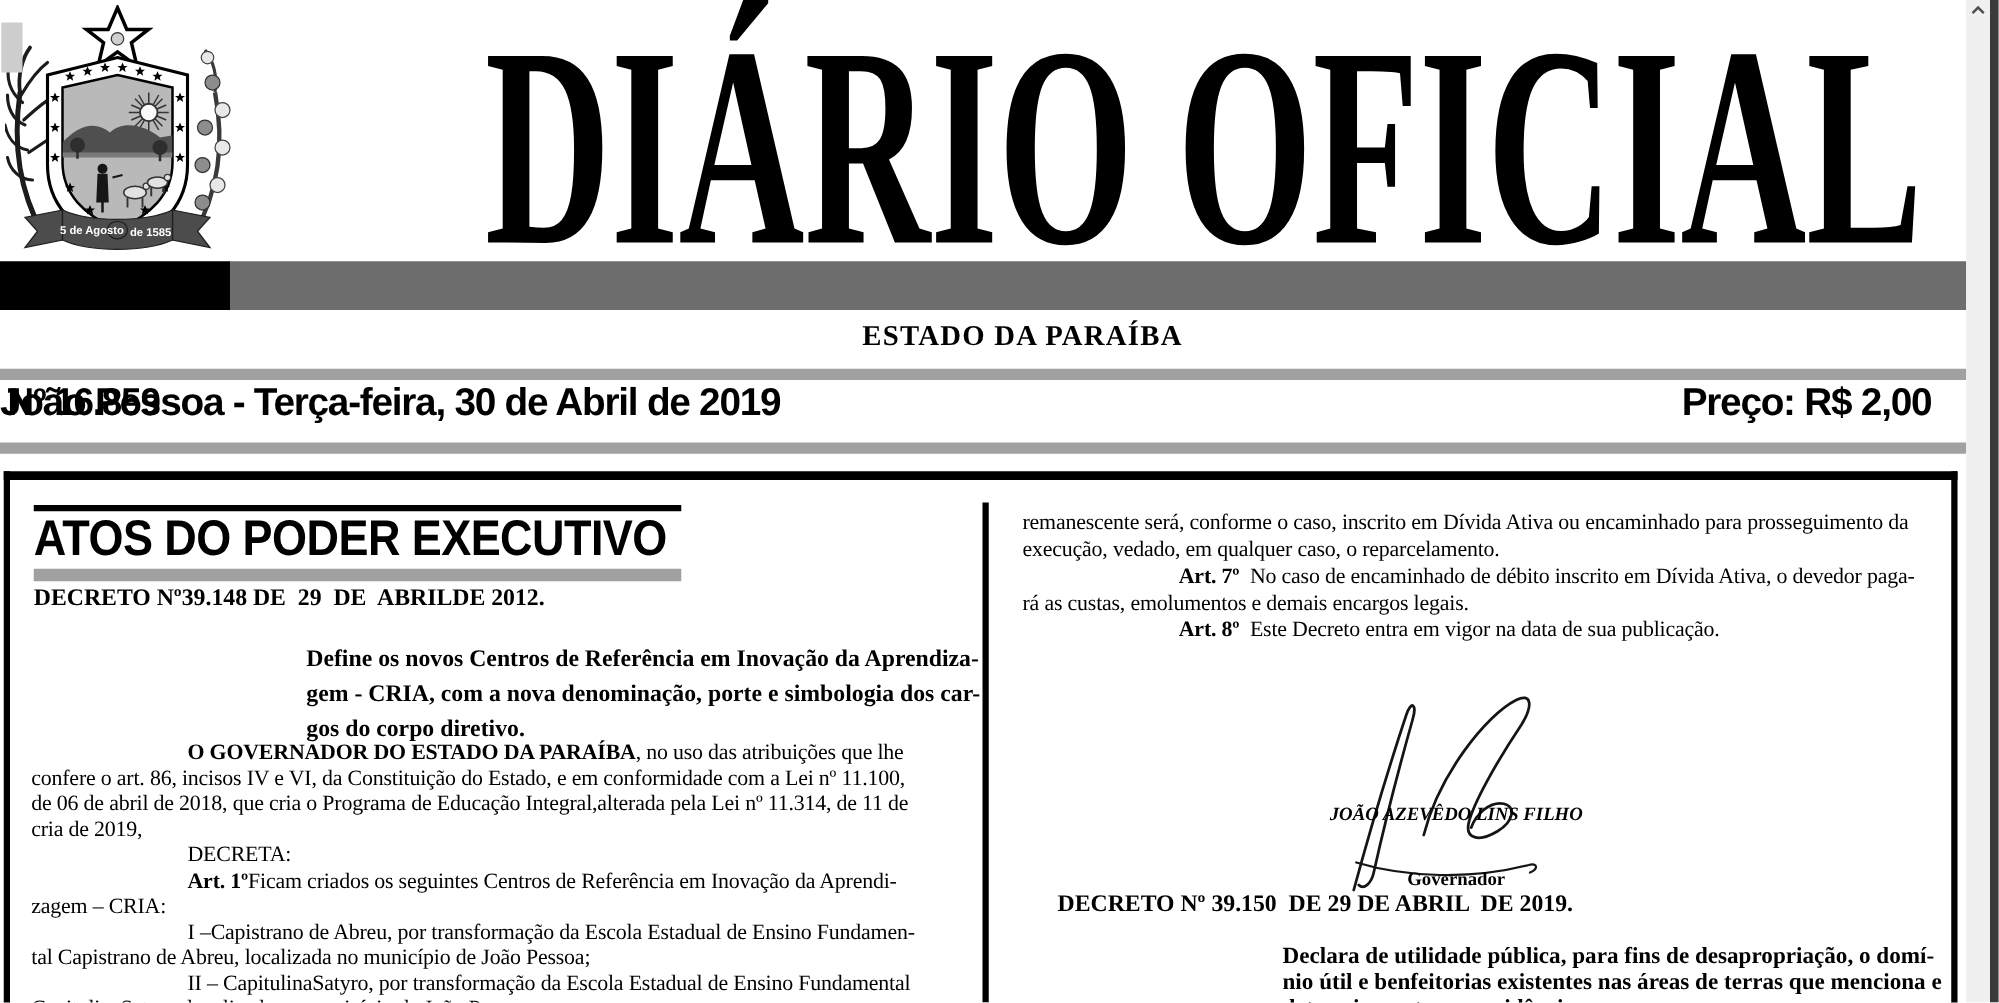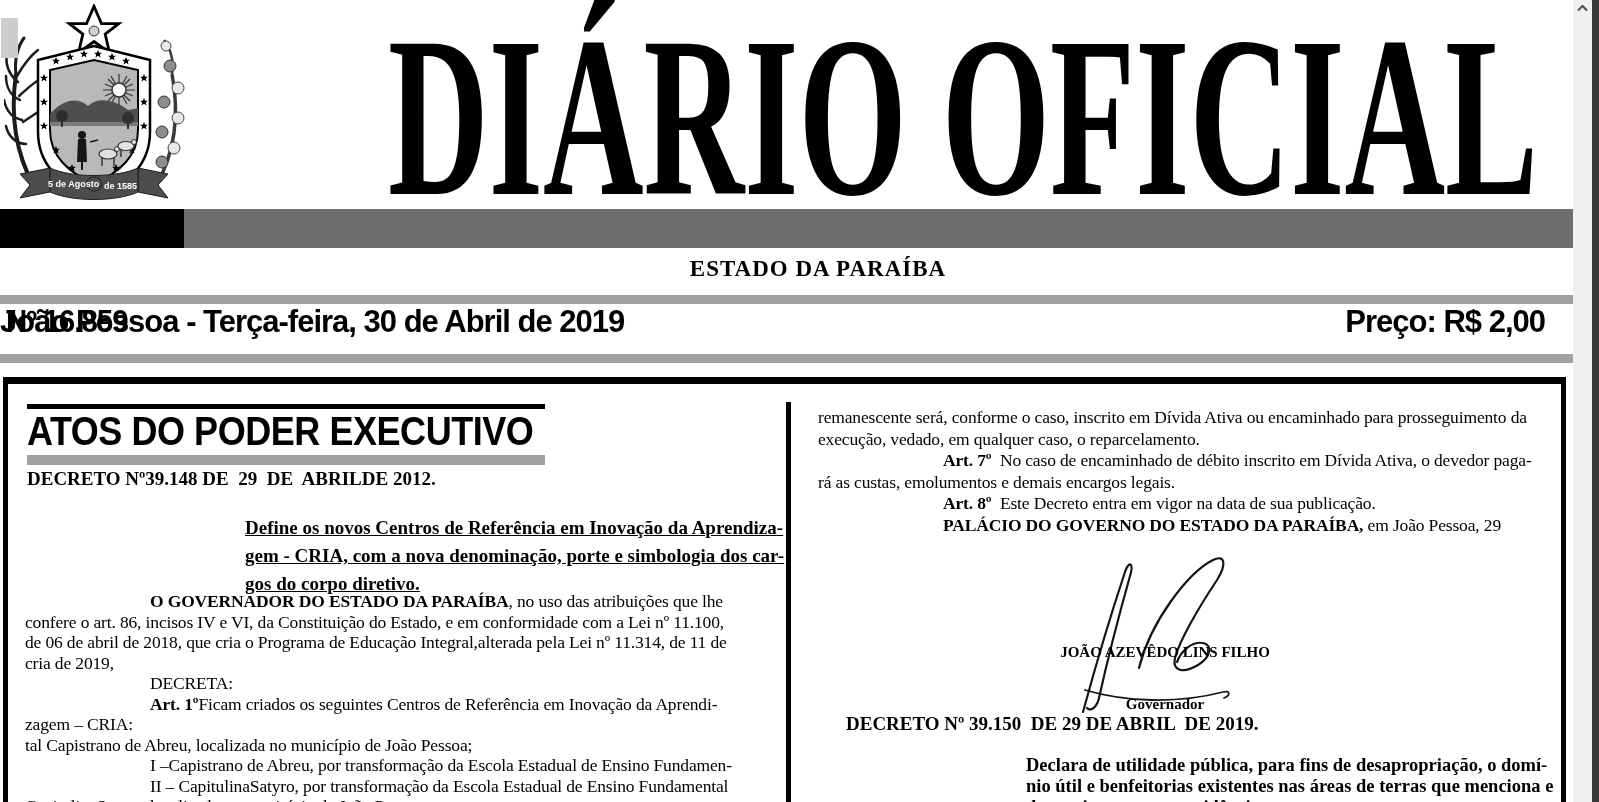--- a/index.html
+++ b/index.html
@@ -24,28 +24,28 @@
   
   #page{left:3px;top:377px;width:1563px;height:430px;box-sizing:border-box;
     background:#fff;border:5px solid #000;border-top-width:7px;border-bottom:none;}
   #col-divider{left:786px;top:402px;width:5px;height:400px;background:#000;}
   #atos-bar-top{left:27px;top:404px;width:518px;height:5px;background:#000;}
   #atos-heading{left:27px;top:409px;font-family:"Liberation Sans",sans-serif;
     font-weight:bold;font-size:40px;letter-spacing:-.5px;white-space:pre;
     transform:scaleX(.9);transform-origin:left top;}
   #atos-bar-bottom{left:27px;top:455px;width:518px;height:10px;background:#a1a1a1;}
   #decree1-title{left:27px;top:468px;font-weight:bold;font-size:19px;white-space:pre;}
-  #summary1{left:245px;top:514px;font-weight:bold;font-size:19px;line-height:28px;text-decoration:underline;}
+  #summary1{left:245px;top:514px;font-weight:bold;font-size:19px;line-height:28px;}
   #left-body{left:25px;top:591px;width:748px;font-size:17.5px;line-height:20.5px;letter-spacing:-.15px;}
   #right-body{left:818px;top:407px;width:740px;font-size:17.5px;line-height:21.5px;letter-spacing:-.15px;}
   .ln{white-space:pre;}
   .ind{text-indent:125px;}
   .bseg{font-weight:bold;}
   #sig-name,#sig-role{left:1040px;width:250px;text-align:center;font-weight:bold;font-size:15px;white-space:pre;}
-  #sig-name{top:644px;} #sig-role{top:696px;}
+  #sig-name{top:644px;font-style:italic;} #sig-role{top:696px;}
   #decree2-title{left:818px;top:713px;font-weight:bold;font-size:19px;white-space:pre;margin-left:28px;}
   #summary2{left:1026px;top:755px;font-weight:bold;font-size:18.5px;line-height:21px;}
   
   #scrollbar{left:1573px;top:0;width:19px;height:802px;background:#f0f0f0;}
   #scroll-up{position:absolute;left:0;top:0;width:19px;height:17px;background:#f0f0f0;}
   #scroll-thumb{position:absolute;left:1px;top:18px;width:17px;height:40px;background:#cdcdcd;}
   #window-edge{left:1592px;top:0;width:7px;height:802px;background:#3a3a3a;}
 </style>
 </head>
 <body>
@@ -184,33 +184,32 @@
 </div>
 
 <div class="abs" id="left-body">
   <div class="ln ind"><span class="bseg">O GOVERNADOR DO ESTADO DA PARAÍBA</span><span>, no uso das atribuições que lhe</span></div>
   <div class="ln"><span class="bseg"></span><span>confere o art. 86, incisos IV e VI, da Constituição do Estado, e em conformidade com a Lei nº 11.100,</span></div>
   <div class="ln"><span class="bseg"></span><span>de 06 de abril de 2018, que cria o Programa de Educação Integral,alterada pela Lei nº 11.314, de 11 de</span></div>
   <div class="ln"><span class="bseg"></span><span>cria de 2019,</span></div>
   <div class="ln ind"><span class="bseg"></span><span>DECRETA:</span></div>
   <div class="ln ind"><span class="bseg">Art. 1º</span><span>Ficam criados os seguintes Centros de Referência em Inovação da Aprendi-</span></div>
   <div class="ln"><span class="bseg"></span><span>zagem – CRIA:</span></div>
+  <div class="ln ind"><span class="bseg"></span><span>I –Capistrano de Abreu, por transformação da Escola Estadual de Ensino Fundamen-</span></div>
   <div class="ln"><span class="bseg"></span><span>tal Capistrano de Abreu, localizada no município de João Pessoa;</span></div>
-  <div class="ln ind"><span class="bseg"></span><span>I –Capistrano de Abreu, por transformação da Escola Estadual de Ensino Fundamen-</span></div>
   <div class="ln ind"><span class="bseg"></span><span>II – CapitulinaSatyro, por transformação da Escola Estadual de Ensino Fundamental</span></div>
   <div class="ln"><span class="bseg"></span><span>CapitulinaSatyro, localizada no município de João Pessoa.</span></div>
 </div>
 
 <div class="abs" id="right-body">
   <div class="ln"><span class="bseg"></span><span>remanescente será, conforme o caso, inscrito em Dívida Ativa ou encaminhado para prosseguimento da</span></div>
   <div class="ln"><span class="bseg"></span><span>execução, vedado, em qualquer caso, o reparcelamento.</span></div>
   <div class="ln ind"><span class="bseg">Art. 7º</span><span>  No caso de encaminhado de débito inscrito em Dívida Ativa, o devedor paga-</span></div>
   <div class="ln"><span class="bseg"></span><span>rá as custas, emolumentos e demais encargos legais.</span></div>
   <div class="ln ind"><span class="bseg">Art. 8º</span><span>  Este Decreto entra em vigor na data de sua publicação.</span></div>
-  <div class="ln ind"><span class="bseg">PALÁCIO DO GOVERNO DO ESTADO DA PARAÍBA,</span><span> em João Pessoa, 29</span></div>
 </div>
 
 <svg class="abs" style="left:1055px;top:550px" width="200" height="168" viewBox="0 0 200 168">
   <g stroke="#151515" fill="none" stroke-linecap="round">
     <path d="M28,162 C40,118 58,58 70,22 C74,10 79,13 75,26 C66,58 52,112 44,148 C42,157 36,162 32,158" stroke-width="2.2"></path>
     <path d="M84,118 C96,70 134,22 158,10 C170,4 172,14 162,30 C142,60 124,92 120,108 C117,121 128,124 143,115 C156,107 158,95 148,93 C137,91 126,101 122,112" stroke-width="2.2"></path>
     <path d="M30,140 C70,152 122,154 168,142 C175,140 176,145 169,148" stroke-width="1.8"></path>
   </g>
 </svg>
 <div class="abs" id="sig-name">JOÃO AZEVÊDO LINS FILHO</div>

